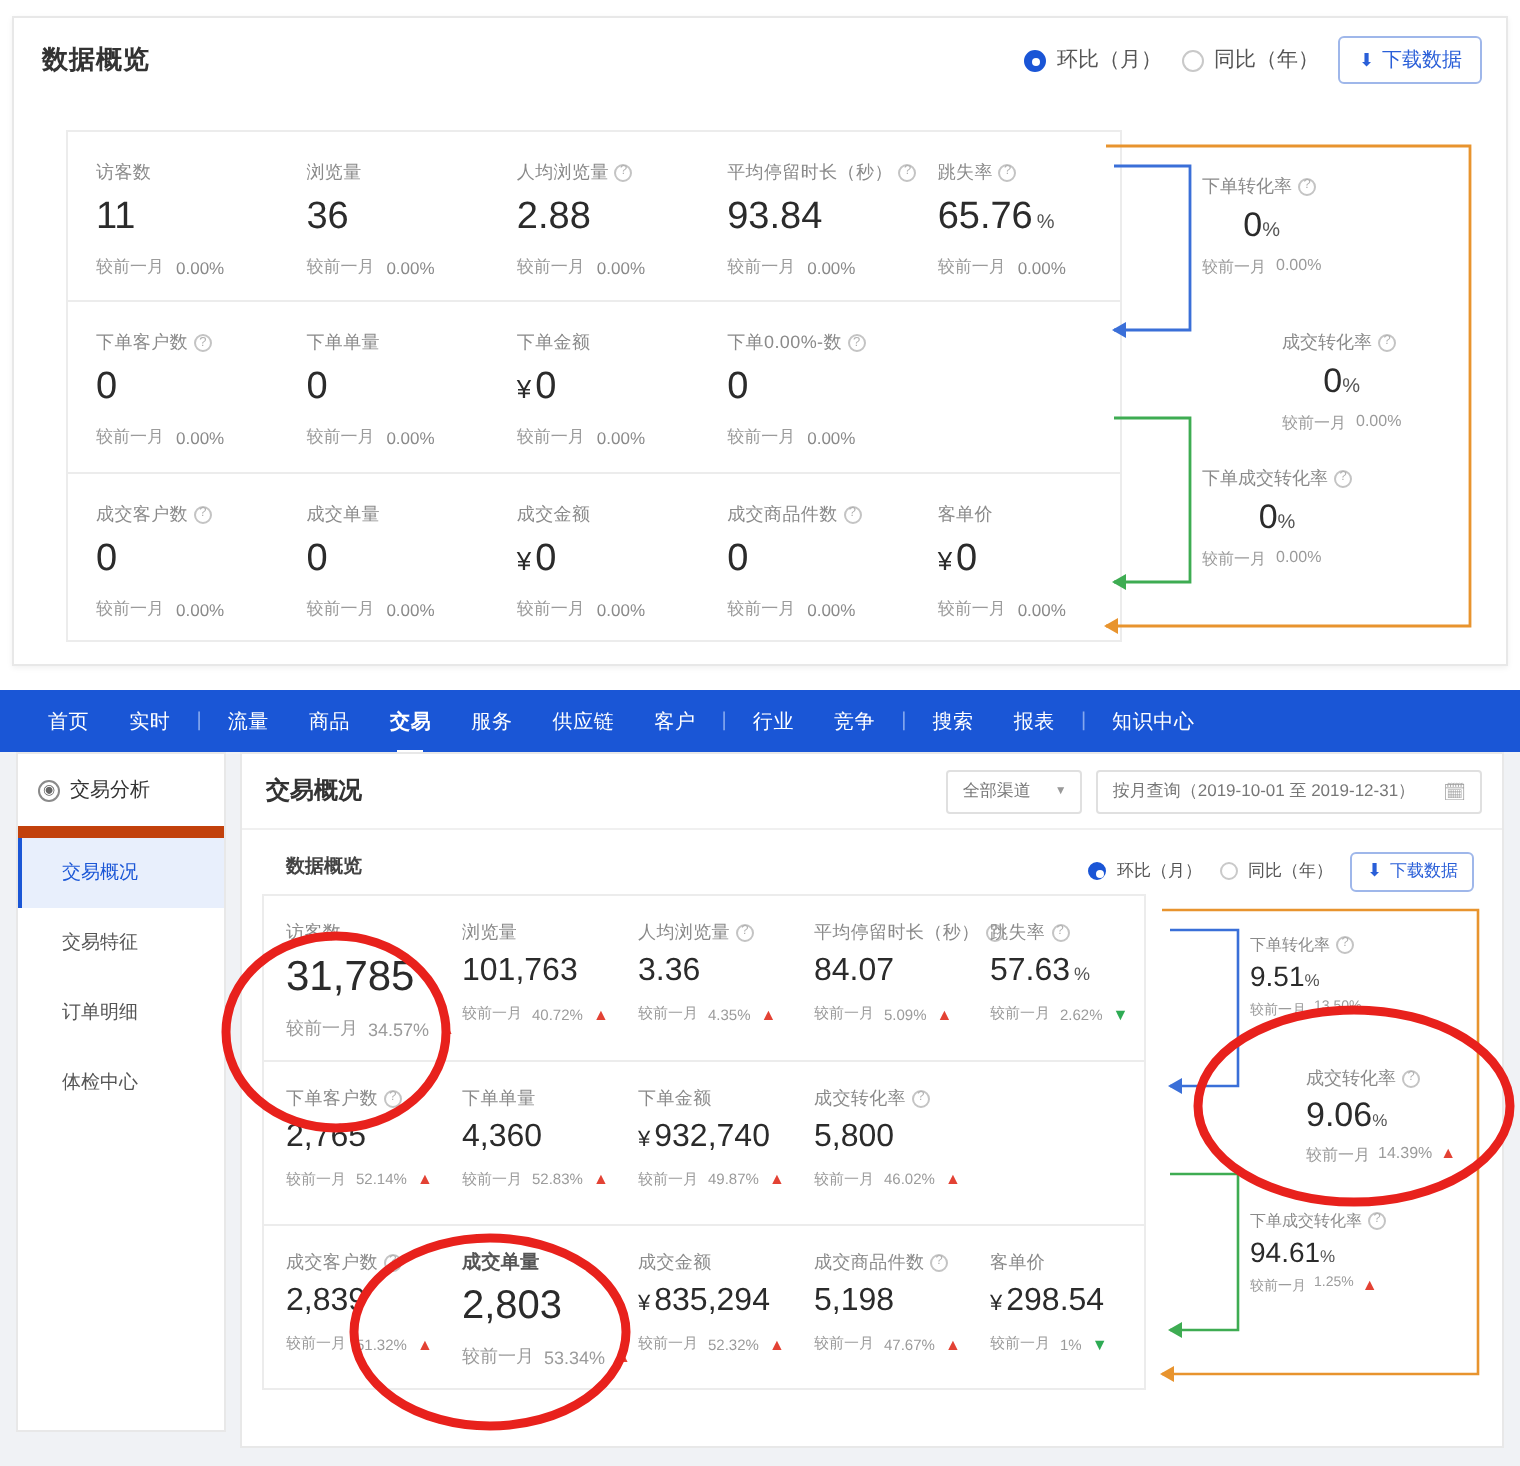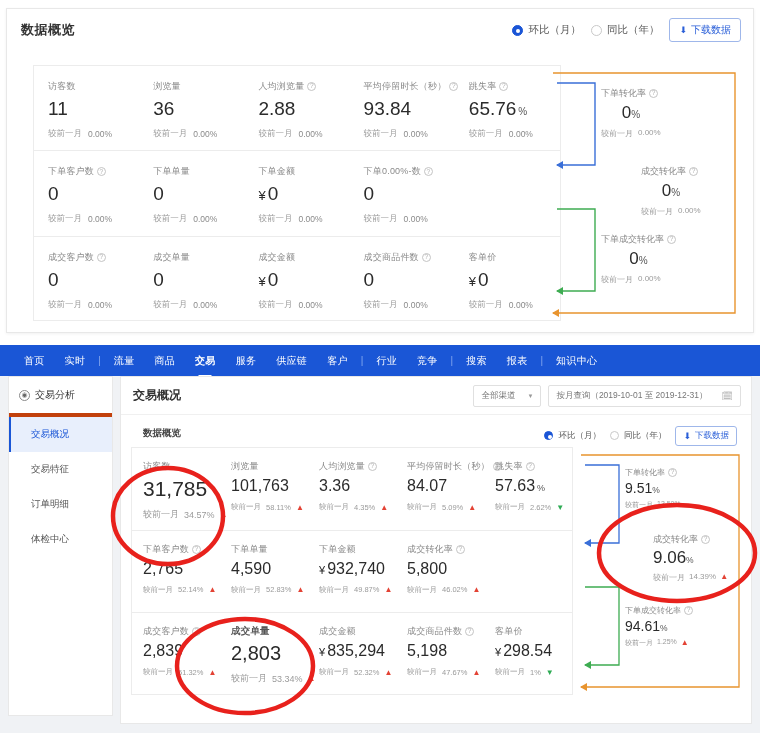--- a/index.html
+++ b/index.html
@@ -113,21 +113,21 @@
 
   
   .lower { position: absolute; left: 0; top: 376px; width: 760px; height: 357px; background: #f0f2f5; }
   .sidebar {
     position: absolute; left: 8px; top: 0; width: 105px; height: 340px;
     background: #fff; border: 1px solid #e8e8e8;
   }
   .sb-head {
     display: flex; align-items: center; gap: 5px;
     font-size: 10px; color: #333; padding: 11px 10px 11px 10px;
-    border-bottom: 4px solid #c2410c; white-space: nowrap;
+    border-bottom: 6px solid #c2410c; white-space: nowrap;
   }
   .sb-head .ic {
     display: inline-flex; align-items: center; justify-content: center;
     width: 11px; height: 11px; border: 1px solid #8a8a8a; border-radius: 50%;
     font-size: 7px; color: #666; flex: none;
   }
   .sb-item {
     font-size: 9.5px; color: #555; padding: 11px 0 11px 22px;
     cursor: pointer; position: relative; white-space: nowrap;
   }
@@ -555,21 +555,21 @@
               </div>
               <div class="m2-cell">
                 <div class="m-label">
                   <span>浏览量</span>
                 </div>
                 <div class="m2-value">
                   <span>101,763</span>
                 </div>
                 <div class="m2-delta">
                   <span>较前一月</span>
-                  <span class="dval">58.11%</span>
+                  <span class="dval">40.72%</span>
                   <span class="arrow-up">▲</span>
                 </div>
               </div>
               <div class="m2-cell">
                 <div class="m-label">
                   <span>人均浏览量</span>
                   <span class="q-mark">?</span>
                 </div>
                 <div class="m2-value">
                   <span>3.36</span>
@@ -623,21 +623,21 @@
                   <span>较前一月</span>
                   <span class="dval">52.14%</span>
                   <span class="arrow-up">▲</span>
                 </div>
               </div>
               <div class="m2-cell">
                 <div class="m-label">
                   <span>下单单量</span>
                 </div>
                 <div class="m2-value">
-                  <span>4,590</span>
+                  <span>4,360</span>
                 </div>
                 <div class="m2-delta">
                   <span>较前一月</span>
                   <span class="dval">52.83%</span>
                   <span class="arrow-up">▲</span>
                 </div>
               </div>
               <div class="m2-cell">
                 <div class="m-label">
                   <span>下单金额</span>

